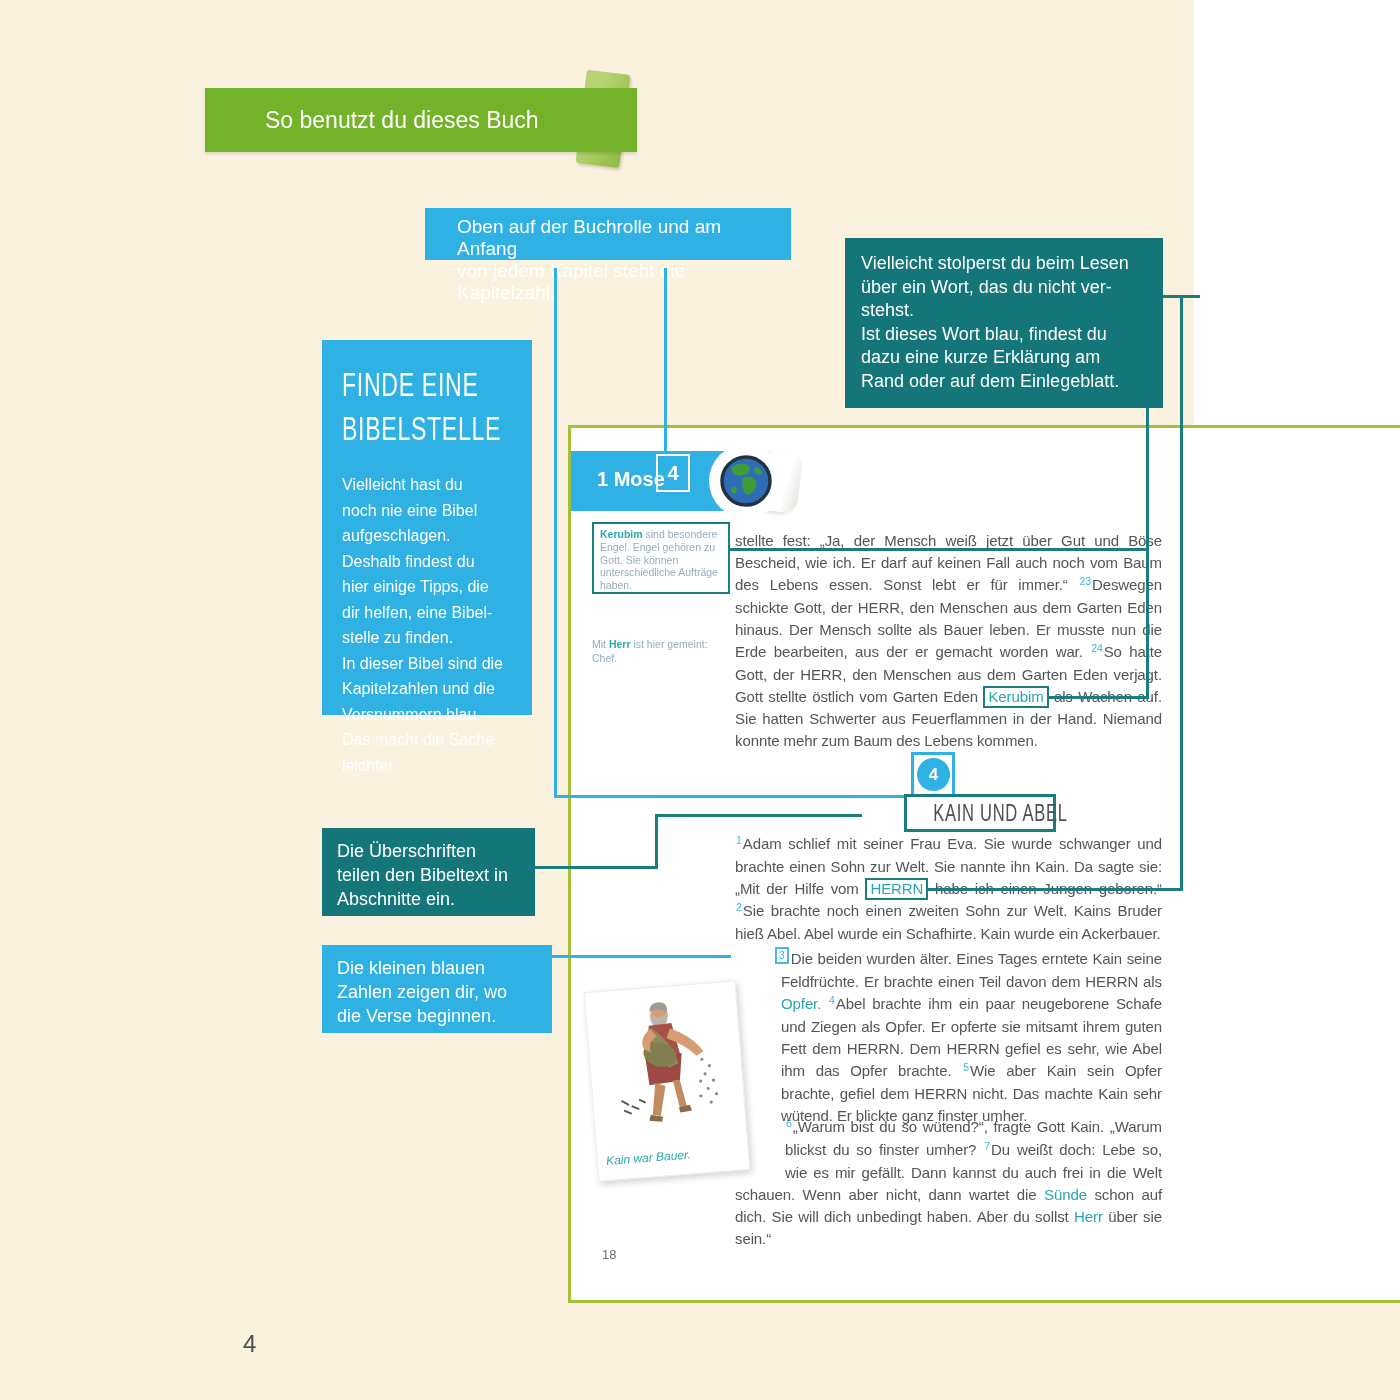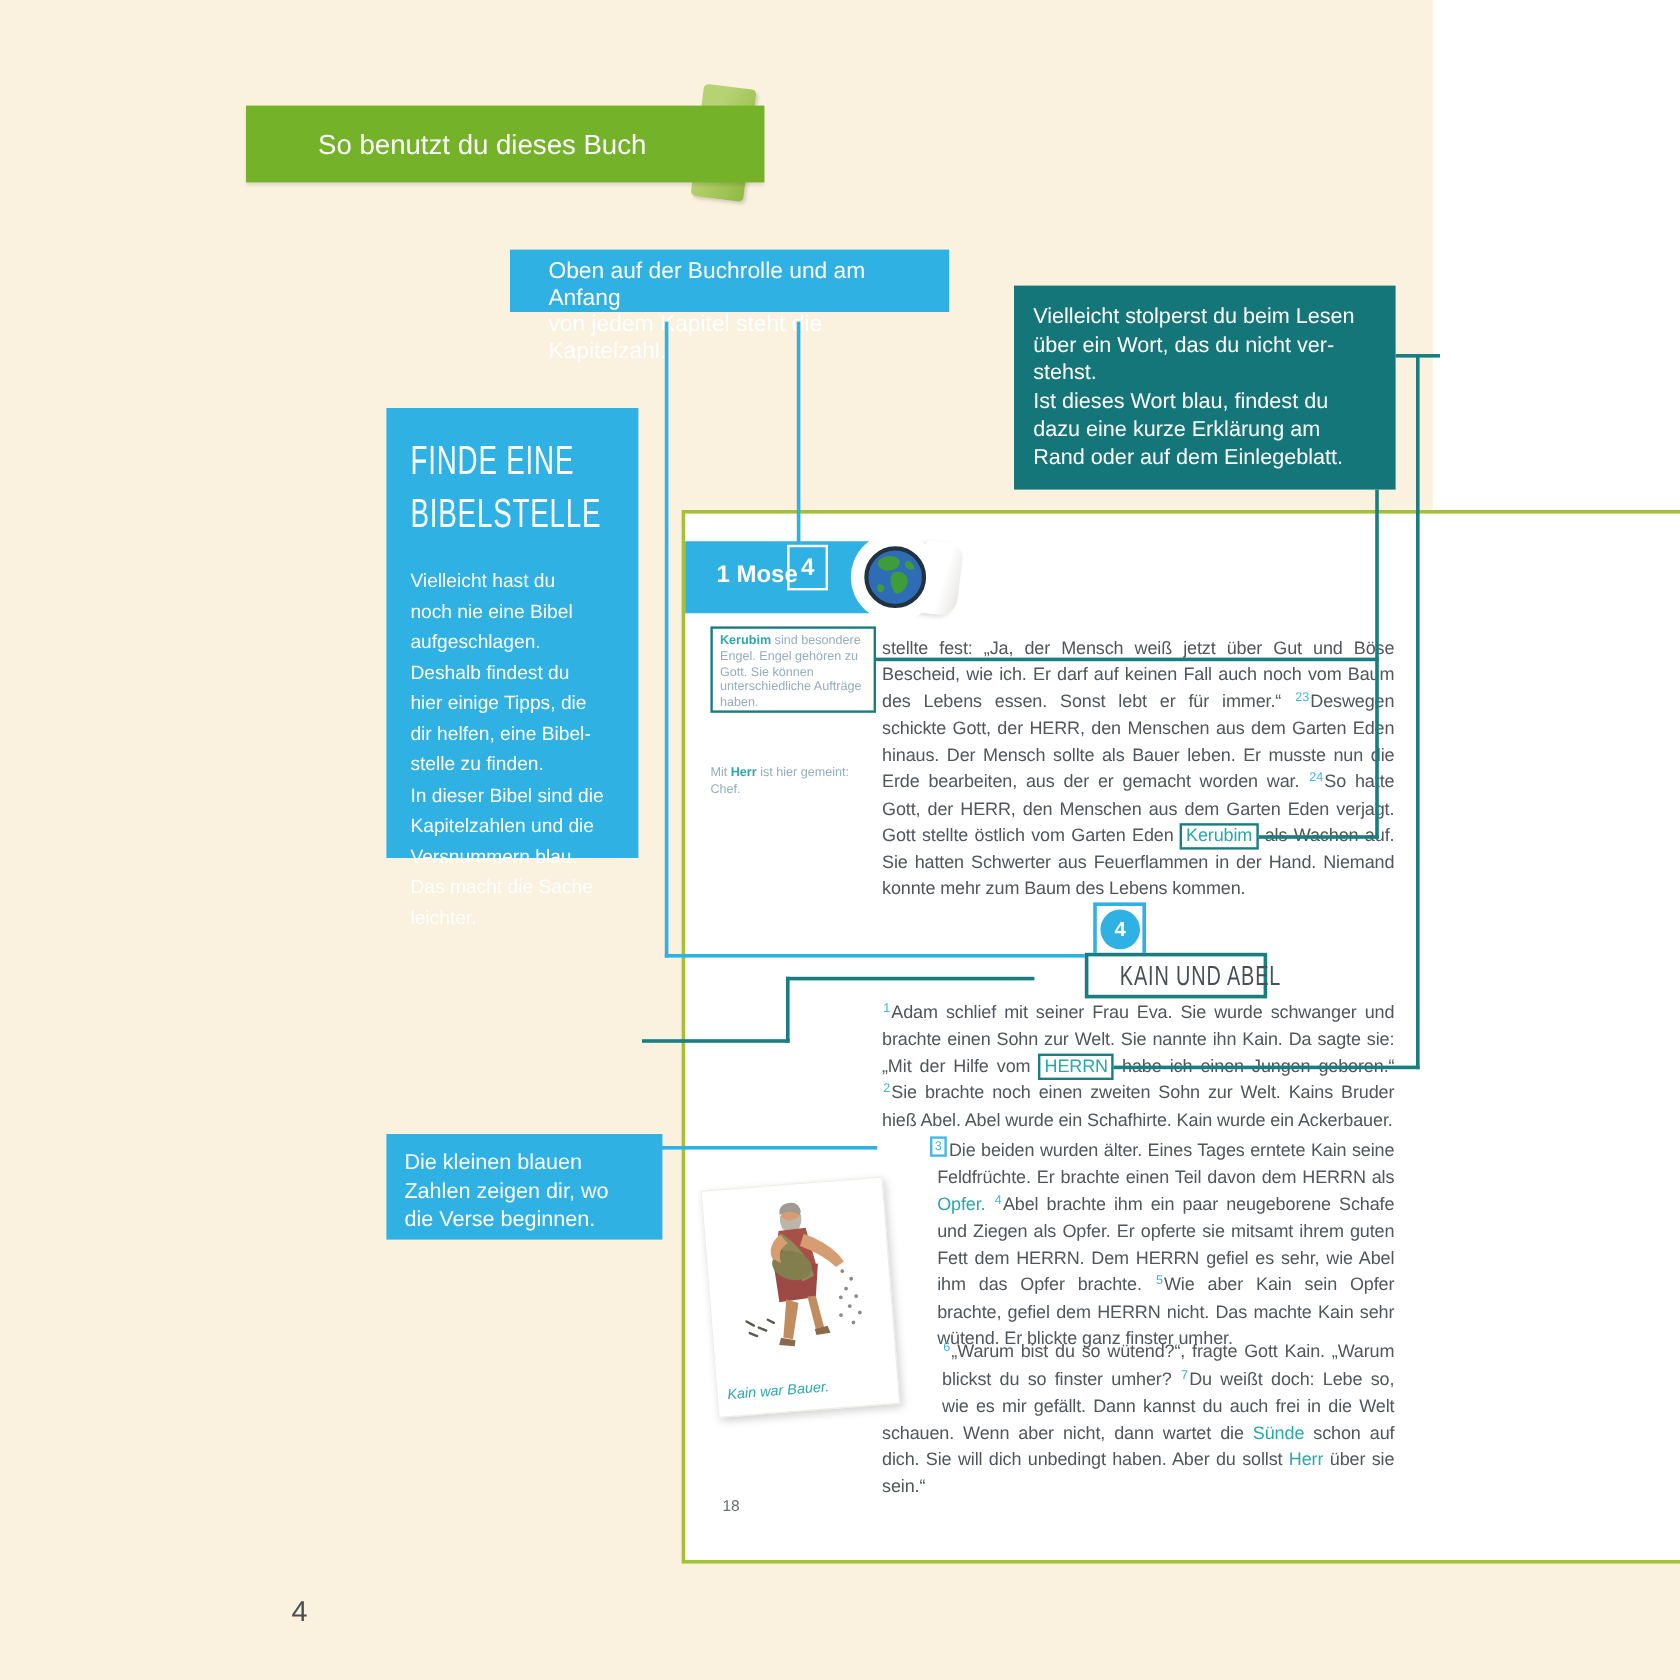--- a/index.html
+++ b/index.html
@@ -124,20 +124,23 @@
 hier einige Tipps, die
 dir helfen, eine Bibel-
 stelle zu finden.
 In dieser Bibel sind die
 Kapitelzahlen und die
 Versnummern blau.
 Das macht die Sache
 leichter.</div>
   </div>
 
+  <div class="abs co-headings box-teal pre">Die Überschriften
+teilen den Bibeltext in
+Abschnitte ein.</div>
   <div class="abs co-verses box-blue pre">Die kleinen blauen
 Zahlen zeigen dir, wo
 die Verse beginnen.</div>
 
   <div class="abs book-page"></div>
 
   <div class="abs ribbon"></div>
   <div class="abs page-curl"></div>
   <div class="abs ribbon-book">1 Mose</div>
   <div class="abs ribbon-chapterbox">4</div>

